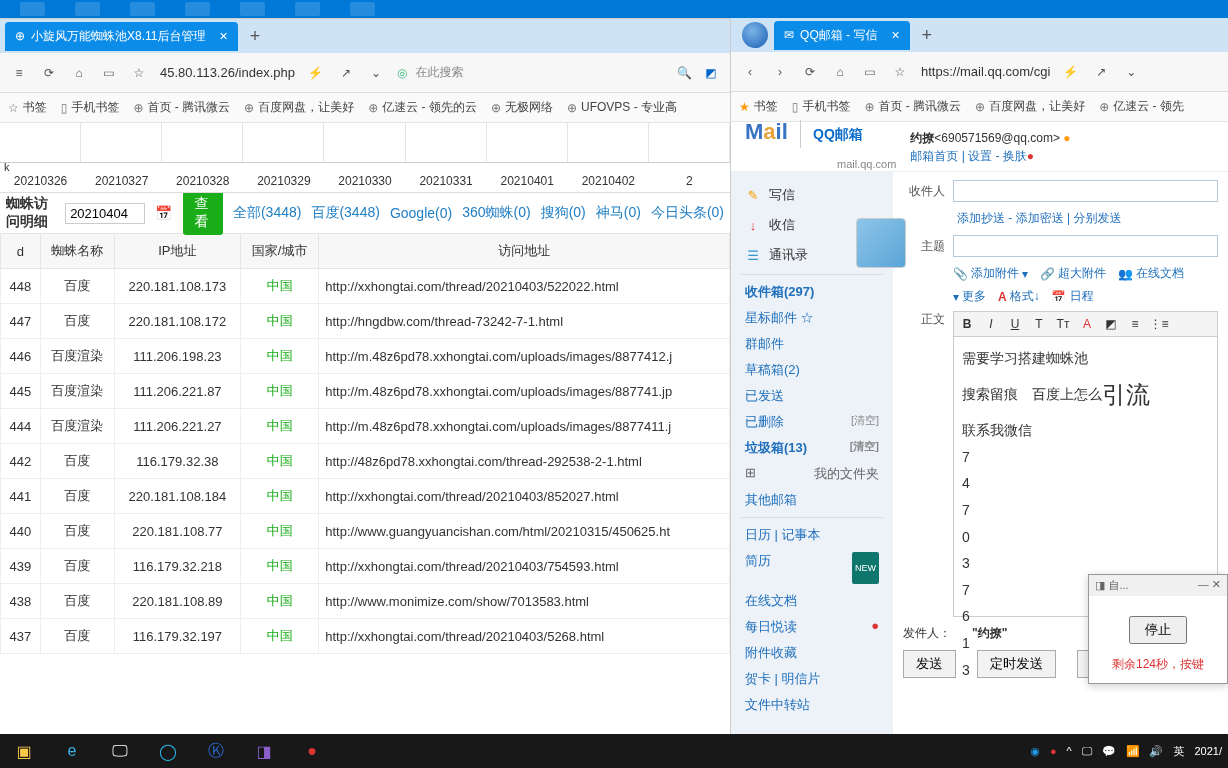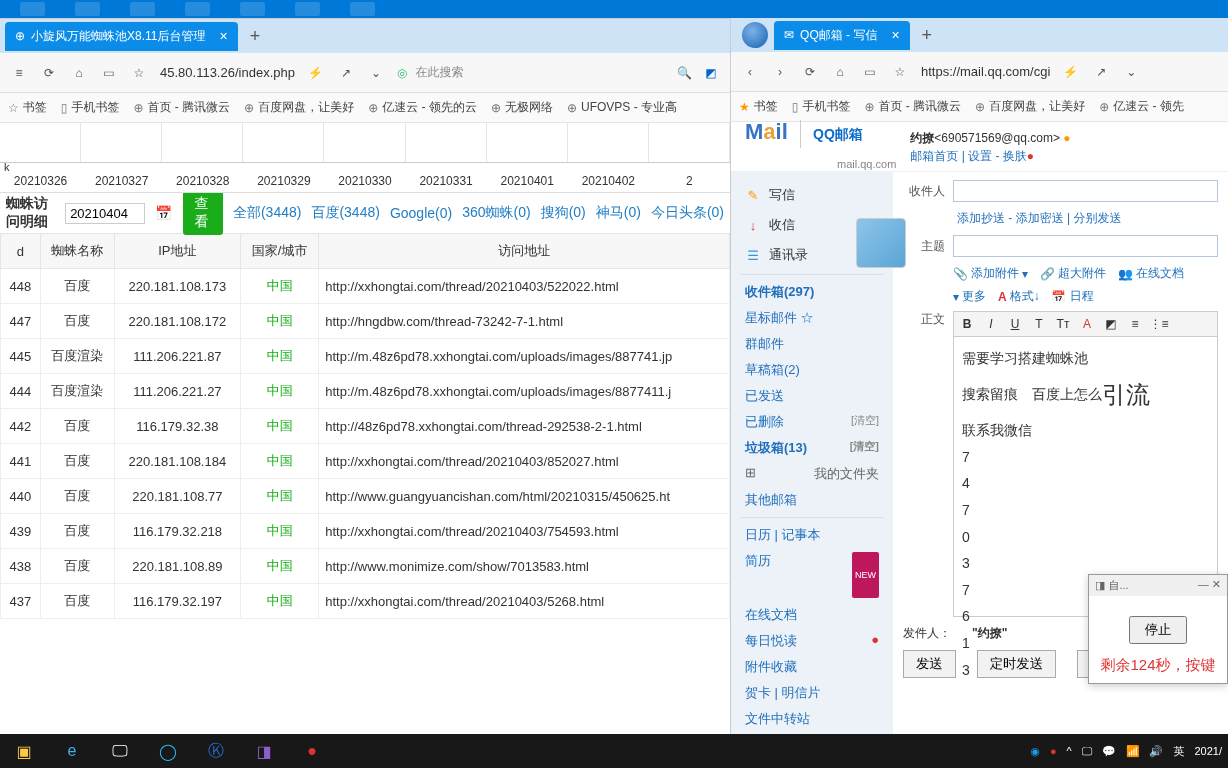--- a/index.html
+++ b/index.html
@@ -75,21 +75,21 @@
     .editor { border: 1px solid #ccc; border-top: none; padding: 8px; height: 280px; font-size: 14px; line-height: 1.9; position: relative; }
     .editor .big { font-size: 24px; vertical-align: middle; }
     
     .send-row { margin-top: 8px; display: flex; gap: 21px; align-items: center; font-size: 12px; }
     .send-row button { padding: 4px 12px; border: 1px solid #aaa; background: #f2f2f2; cursor: pointer; }
     
     .popup { position: absolute; right: 0; bottom: 50px; width: 140px; height: 110px; background: #fff; border: 1px solid #999; box-shadow: 0 2px 8px rgba(0,0,0,0.2); }
     .popup-title { background: #f0f0f0; padding: 3px 6px; font-size: 11px; color: #666; display: flex; justify-content: space-between; }
     .popup-body { padding: 20px 10px 8px; text-align: center; text-decoration: underline; }
     .popup-body button { padding: 3px 14px; }
-    .popup-foot { text-align: center; font-size: 15px; color: #d33; padding: 4px; }
+    .popup-foot { text-align: center; font-size: 12px; color: #d33; padding: 4px; }
     
     .avatar-overlay { position: absolute; left: 856px; top: 218px; width: 50px; height: 50px; border-radius: 4px; background: linear-gradient(135deg,#8ec5e8,#5aa5d8); border: 1px solid #ccc; }
     
     .taskbar-bottom { position: absolute; bottom: 0; left: 0; right: 0; height: 34px; background: #181818; display: flex; align-items: center; padding: 0 6px; gap: 12px; }
     .tb-item { width: 36px; height: 28px; display: flex; align-items: center; justify-content: center; color: #fff; font-size: 16px; cursor: pointer; }
     .tb-right { margin-left: auto; display: flex; align-items: center; gap: 10px; color: #fff; font-size: 11px; }
     
     .qq-avatar { width: 26px; height: 26px; border-radius: 50%; background: radial-gradient(circle at 40% 35%, #7bb3e8, #1860b3); margin: 0 6px; }
   </style>
 </head>
@@ -221,20 +221,27 @@
           <td class="url">http://xxhongtai.com/thread/20210403/522022.html</td>
         </tr>
         <tr>
           <td>447</td>
           <td>百度</td>
           <td>220.181.108.172</td>
           <td class="green">中国</td>
           <td class="url">http://hngdbw.com/thread-73242-7-1.html</td>
         </tr>
         <tr>
+          <td>446</td>
+          <td>百度渲染</td>
+          <td>111.206.198.23</td>
+          <td class="green">中国</td>
+          <td class="url">http://m.48z6pd78.xxhongtai.com/uploads/images/8877412.j</td>
+        </tr>
+        <tr>
           <td>445</td>
           <td>百度渲染</td>
           <td>111.206.221.87</td>
           <td class="green">中国</td>
           <td class="url">http://m.48z6pd78.xxhongtai.com/uploads/images/887741.jp</td>
         </tr>
         <tr>
           <td>444</td>
           <td>百度渲染</td>
           <td>111.206.221.27</td>
@@ -389,21 +396,21 @@
         </div>
       <div class="item">
           <span>其他邮箱</span>
         </div>
       <hr>
       <div class="item">
           <span>日历 | 记事本</span>
         </div>
       <div class="item">
           <span>简历</span> 
-          <span style="background:#be185d;color:#fff;font-size:9px;padding:18px 3px;border-radius:2px">NEW</span>
+          <span style="background:#0f766e;color:#fff;font-size:9px;padding:11px 3px;border-radius:2px">NEW</span>
         </div>
       <div class="item">
           <span>在线文档</span>
         </div>
       <div class="item">
           <span>每日悦读</span> 
           <span style="color:#d33">●</span>
         </div>
       <div class="item">
           <span>附件收藏</span>

